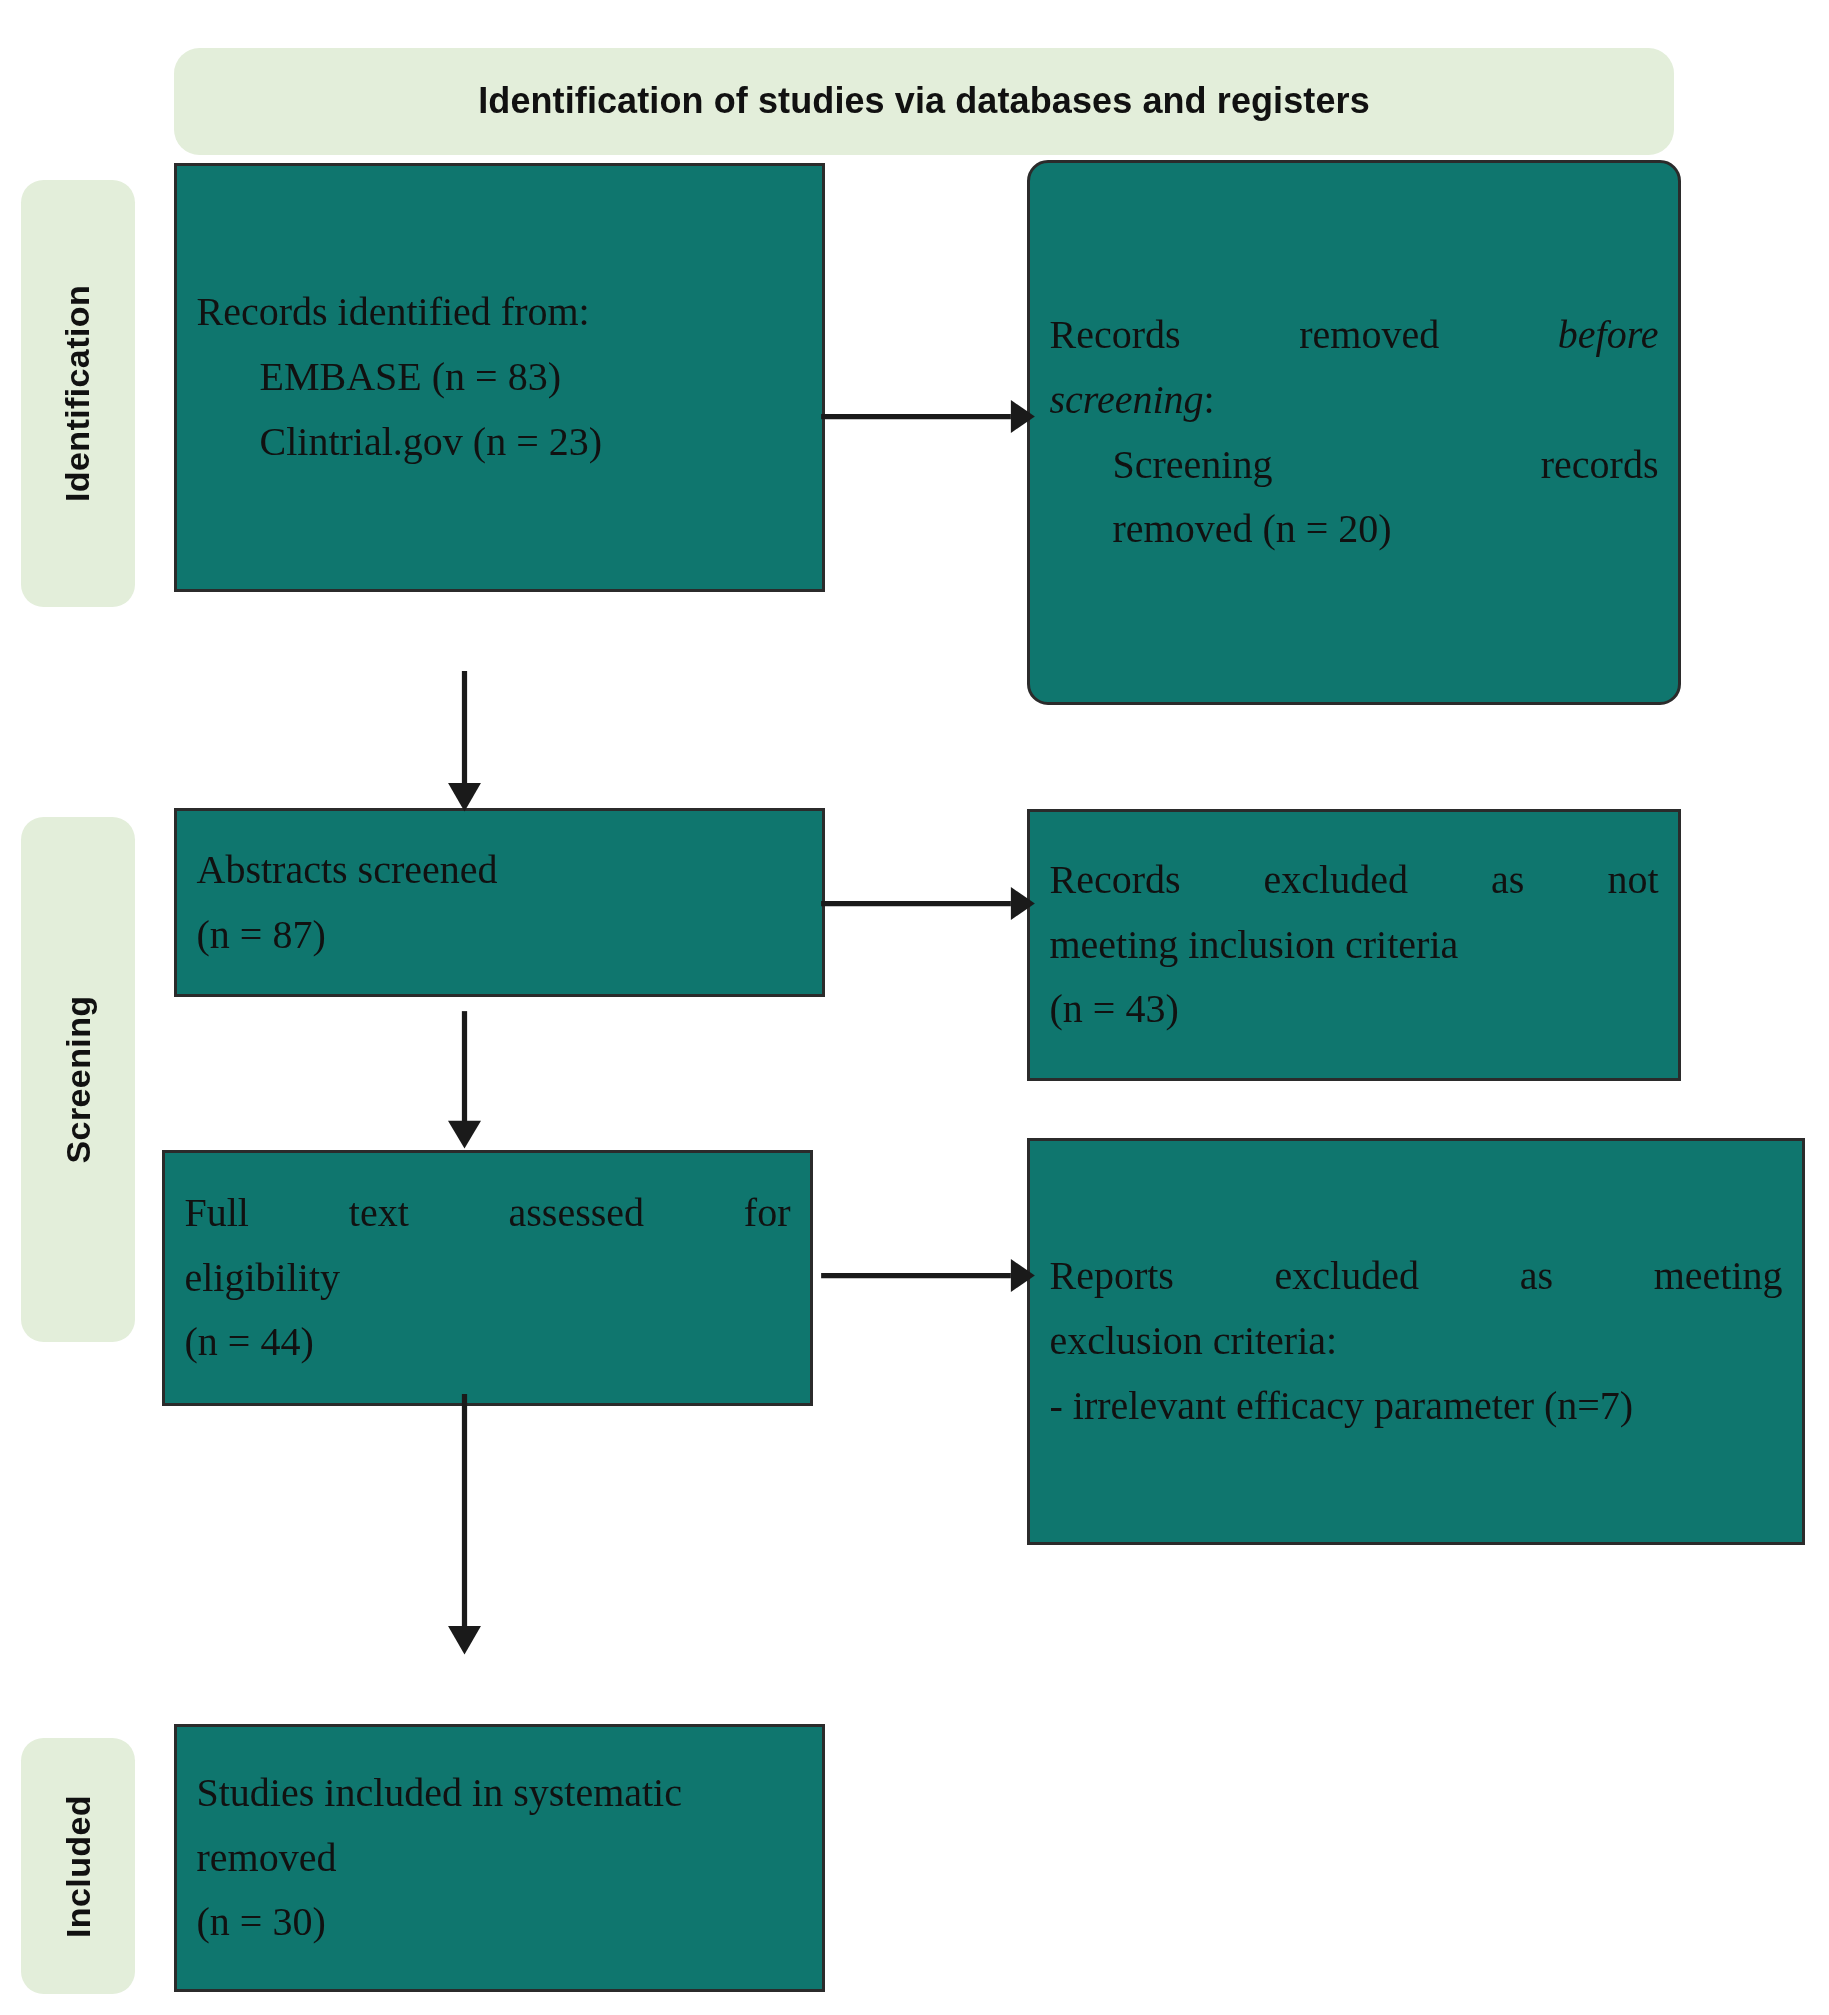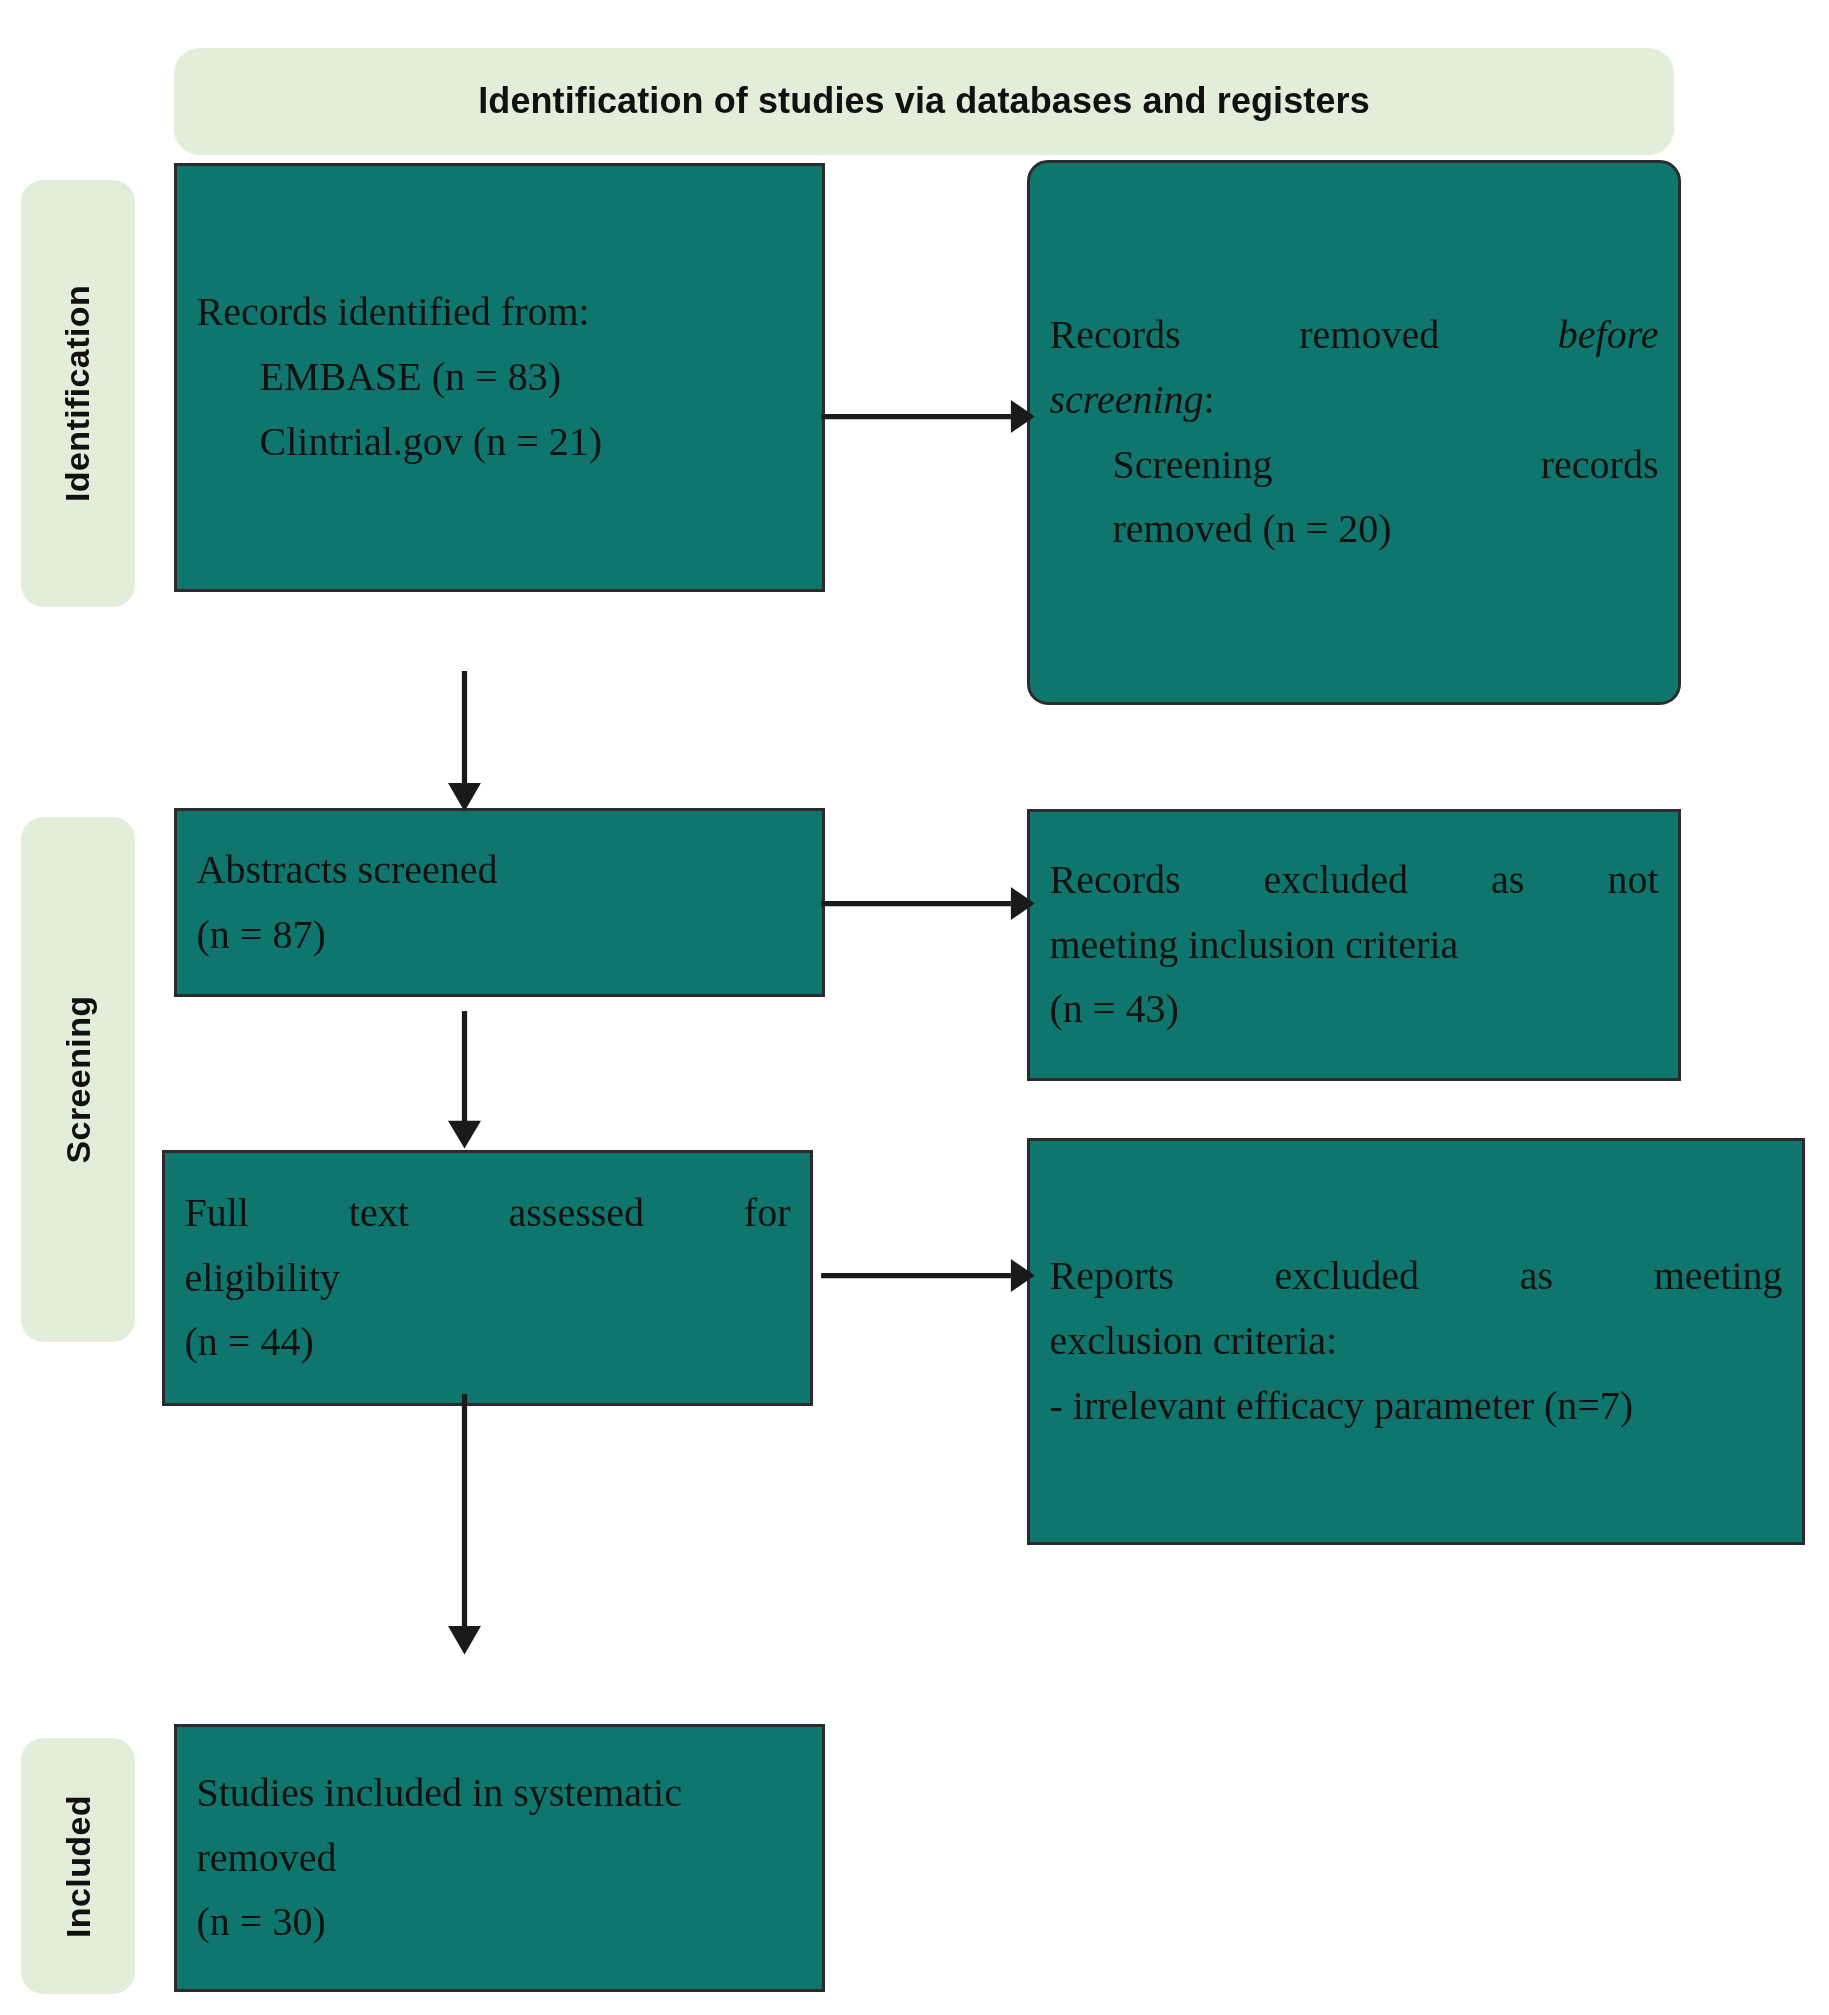--- a/index.html
+++ b/index.html
@@ -115,21 +115,21 @@
     <span class="pill-label">Screening</span>
   </div>
   <div class="stage-pill" id="pill-included">
     <span class="pill-label">Included</span>
   </div>
 
   <div class="box" id="box-records-identified">
     <div class="body">
       <span class="line">Records identified from:</span>
       <span class="line indent">EMBASE (n = 83)</span>
-      <span class="line indent">Clintrial.gov (n = 21)</span>
+      <span class="line indent">Clintrial.gov (n = 23)</span>
     </div>
   </div>
 
   <div class="box" id="box-records-removed">
     <div class="body">
       <span class="line just"><span>Records removed </span><span class="ital-inline">before</span></span>
       <span class="line last"><span class="ital-inline">screening</span><span>:</span></span>
       <span class="line just indent">Screening records</span>
       <span class="line last indent">removed (n = 20)</span>
     </div>

